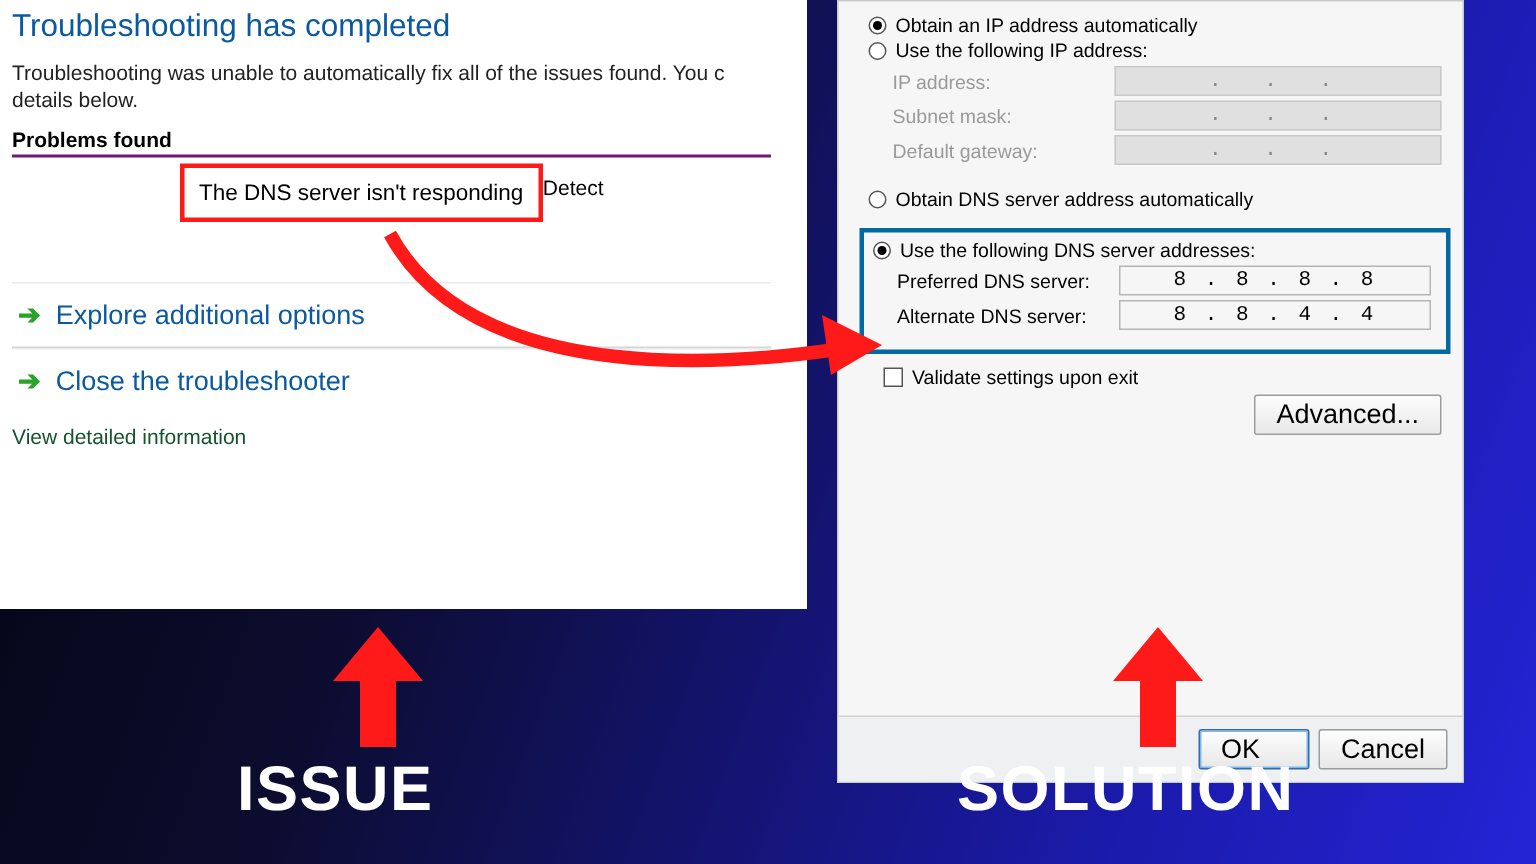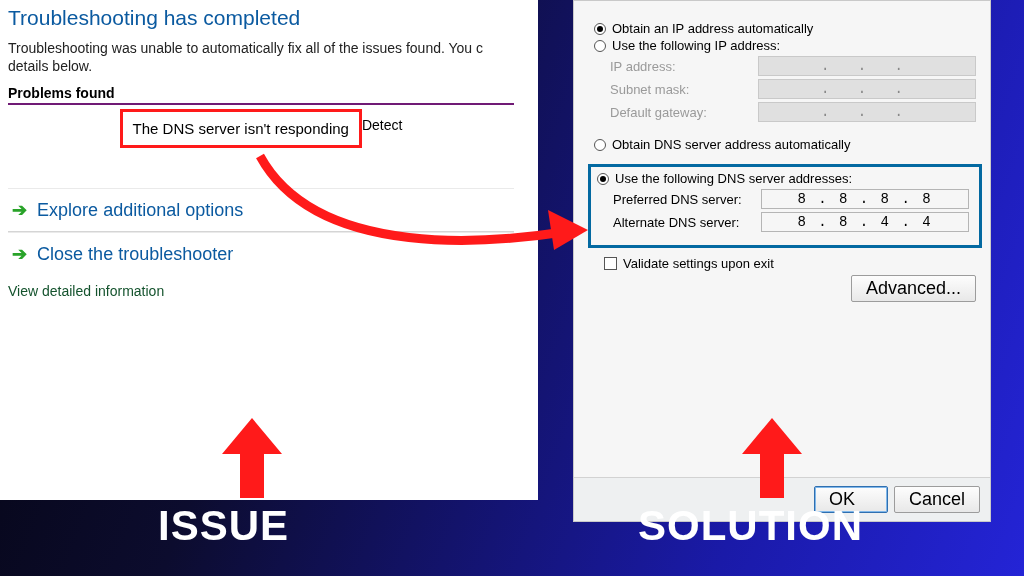--- a/index.html
+++ b/index.html
@@ -11,21 +11,21 @@
     background: linear-gradient(110deg, #04040f 0%, #0c0c2e 30%, #1a1aa8 75%, #2424d6 100%);
     position: relative;
     overflow: hidden;
   }
 
   
   .troubleshooter {
     position: absolute;
     left: 0; top: 0;
     width: 538px;
-    height: 500px;
+    height: 406px;
     background: #fff;
     padding: 4px 24px 2px 8px;
     font-size: 14px;
     color: #000;
   }
   .ts-title {
     font-size: 21px;
     color: #0b5aa0;
     font-weight: 400;
     margin: 2px 0 10px 0;
@@ -65,26 +65,26 @@
     font-size: 18px;
     margin-right: 10px;
     font-weight: bold;
   }
   .ts-option .label { color: #0b5aa0; font-size: 18px; }
   .ts-link { color: #14532d; font-size: 14px; margin-top: 8px; display: inline-block; cursor: pointer; }
 
   
   .ipv4 {
     position: absolute;
-    right: 33px; top: 0;
+    right: 48px; top: 0;
     width: 418px;
     height: 522px;
     background: #f6f6f6;
     border: 1px solid #c9c9c9;
-    padding: 18px 14px 8px 20px;
+    padding: 6px 14px 8px 20px;
     font-size: 13px;
     color: #000;
   }
   .radio-row {
     display: flex;
     align-items: center;
     margin: 2px 0;
   }
   .radio {
     width: 12px; height: 12px;

